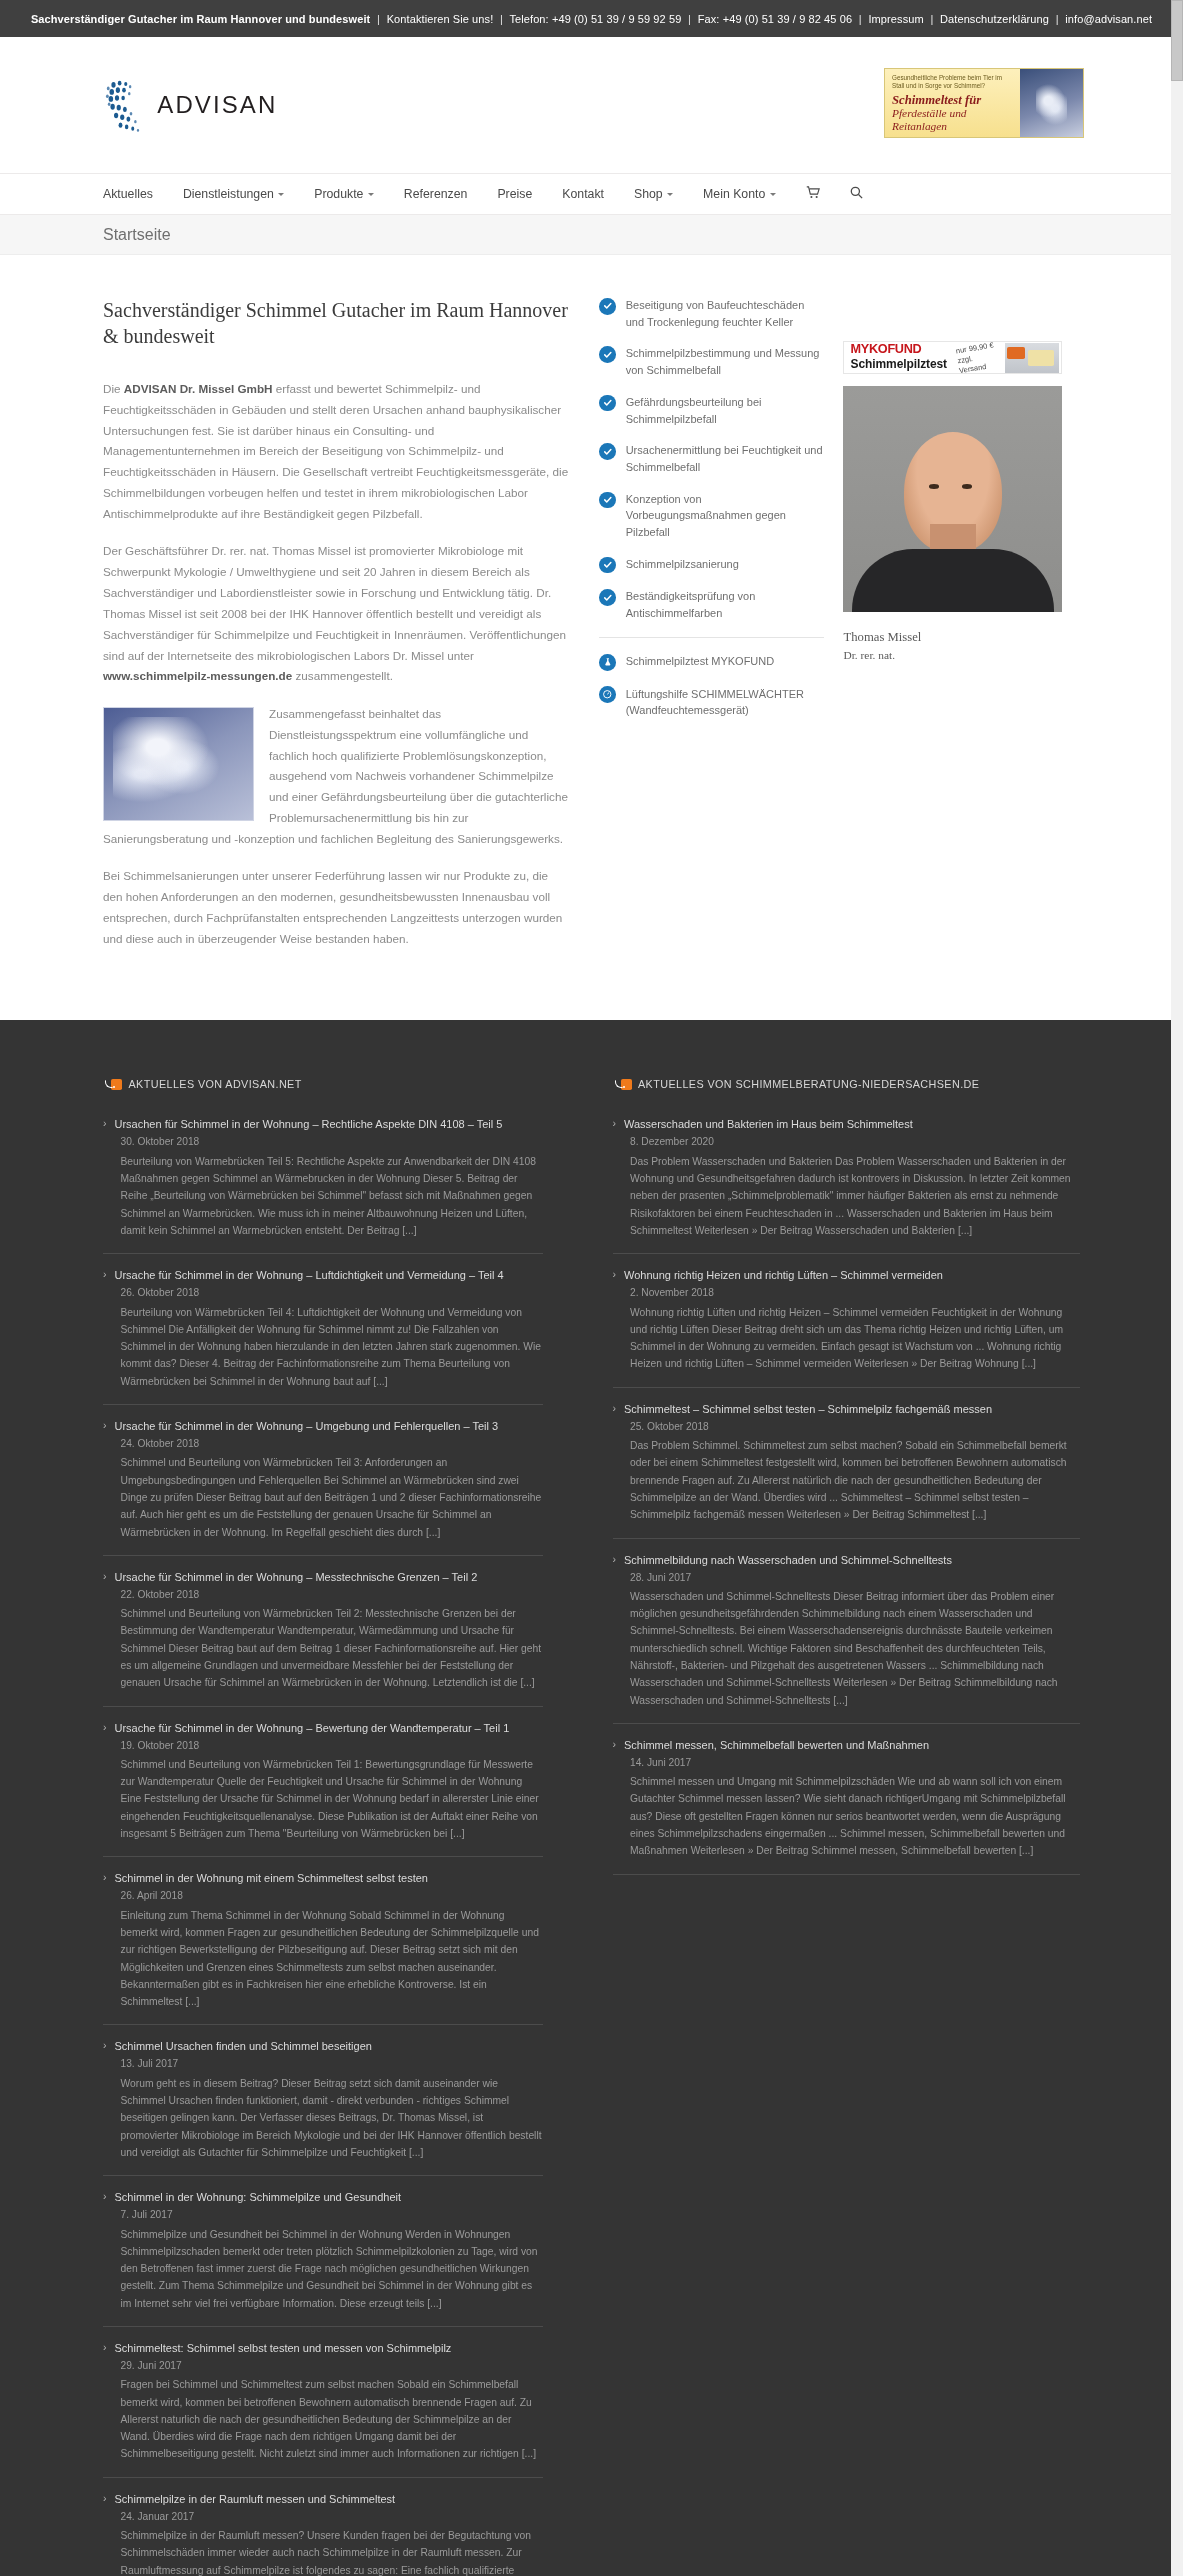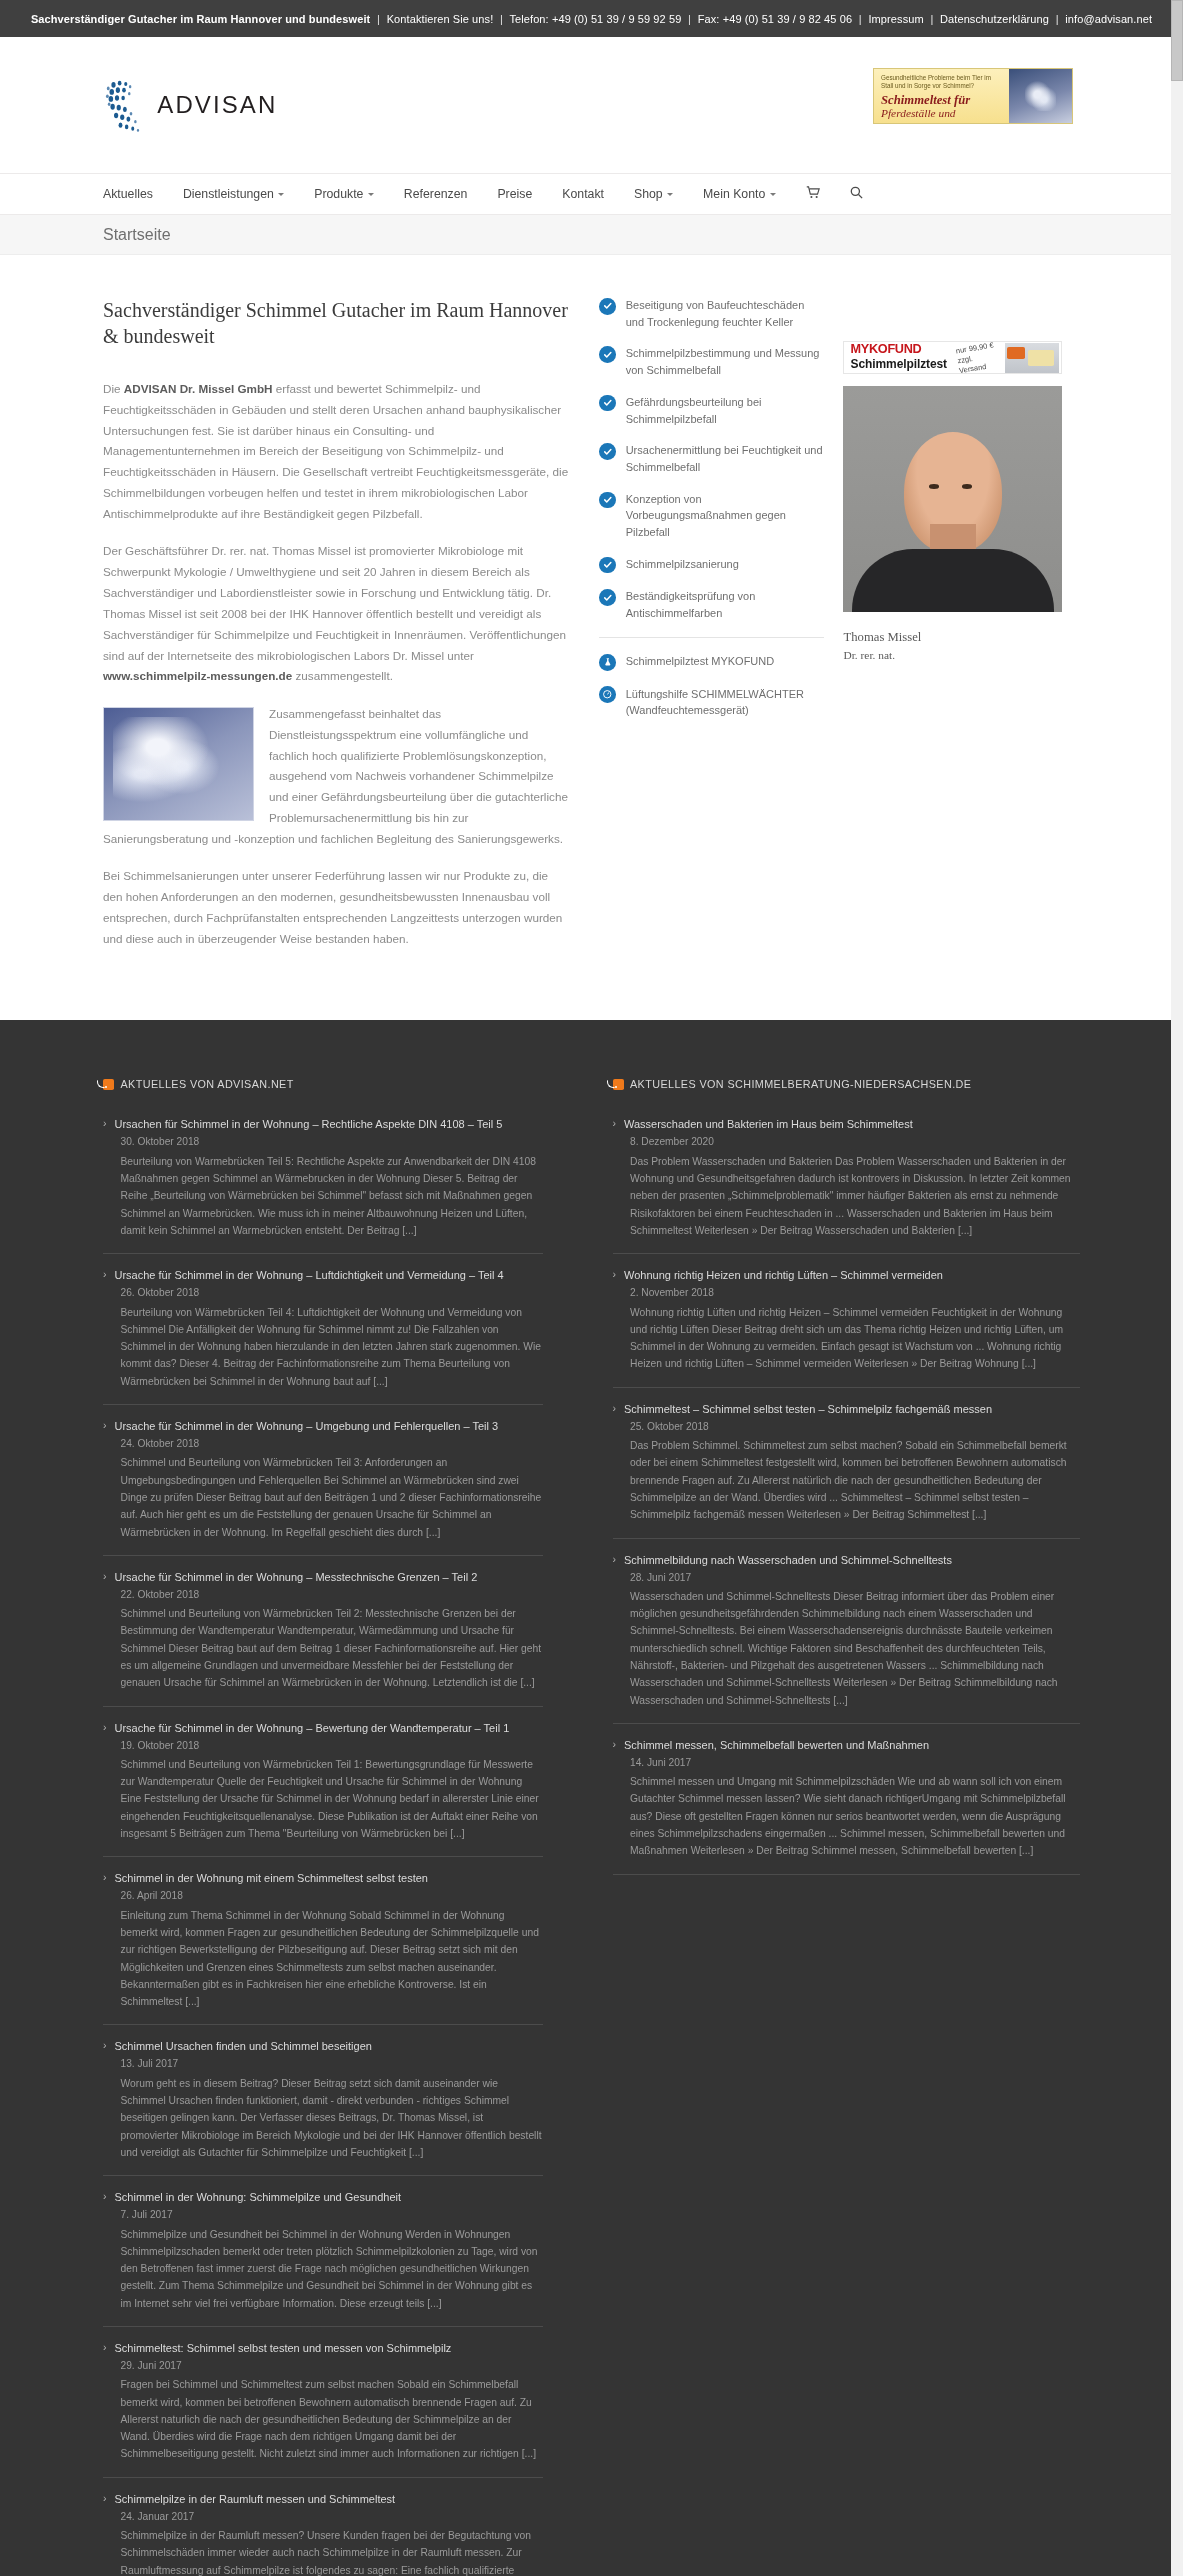--- a/index.html
+++ b/index.html
@@ -43,24 +43,24 @@
   .logo-mark { width: 49px; height: 58px; position: relative; }
   .logo-text {
     font-family: "Liberation Sans", sans-serif;
     font-size: 24px;
     letter-spacing: 2.1px;
     color: #231f20;
     font-weight: 400;
   }
   .promo-box {
     position: absolute;
-    right: 110px;
+    right: 99px;
     top: 31px;
     width: 200px;
-    height: 56px;
+    height: 70px;
     background: linear-gradient(#fdf0bc,#f7e08e);
     border: 0.9px solid #d8c678;
     display: flex;
     overflow: hidden;
   }
   .promo-img {
     width: 63px;
     background: linear-gradient(160deg,#3a4f7a,#7b88ac 55%,#c9cfe0);
     position: relative;
   }
@@ -212,20 +212,21 @@
     background: #343434;
     padding: 58px 103px 35px 103px;
     display:flex; gap:0;
   }
   .fcol { width: 50%; padding-right: 49px; }
   .fcol:last-child { padding-right: 0; padding-left: 21px;}
   .ftitle {
     display:flex; align-items:center; gap:6.1px;
     color:#d8d8d8; font-size:10.8px; letter-spacing:0.4px;
     margin-bottom: 26px;
+    margin-left: 8px;
   }
   .rss {
     width:11.4px;height:11.4px;background:#f07a1b;border-radius:1.8px;position:relative;flex:0 0 auto;
   }
   .rss::before{
     content:""; position:absolute; left:2.2px; bottom:2.2px; width:2.3px;height:2.3px;border-radius:50%;background:#fff;
   }
   .rss::after{
     content:""; position:absolute; left:2.2px; bottom:2.2px; width:6.1px;height:6.1px;
     border:1.4px solid #fff; border-color:transparent #fff #fff transparent;

